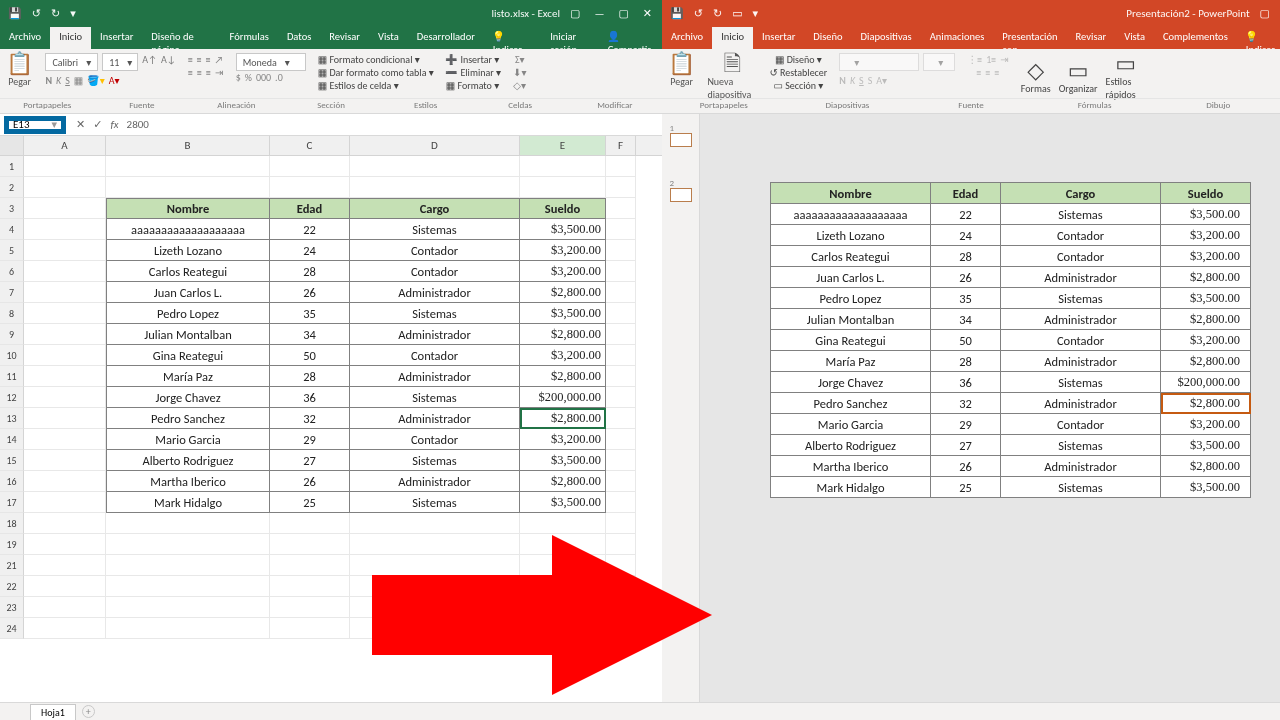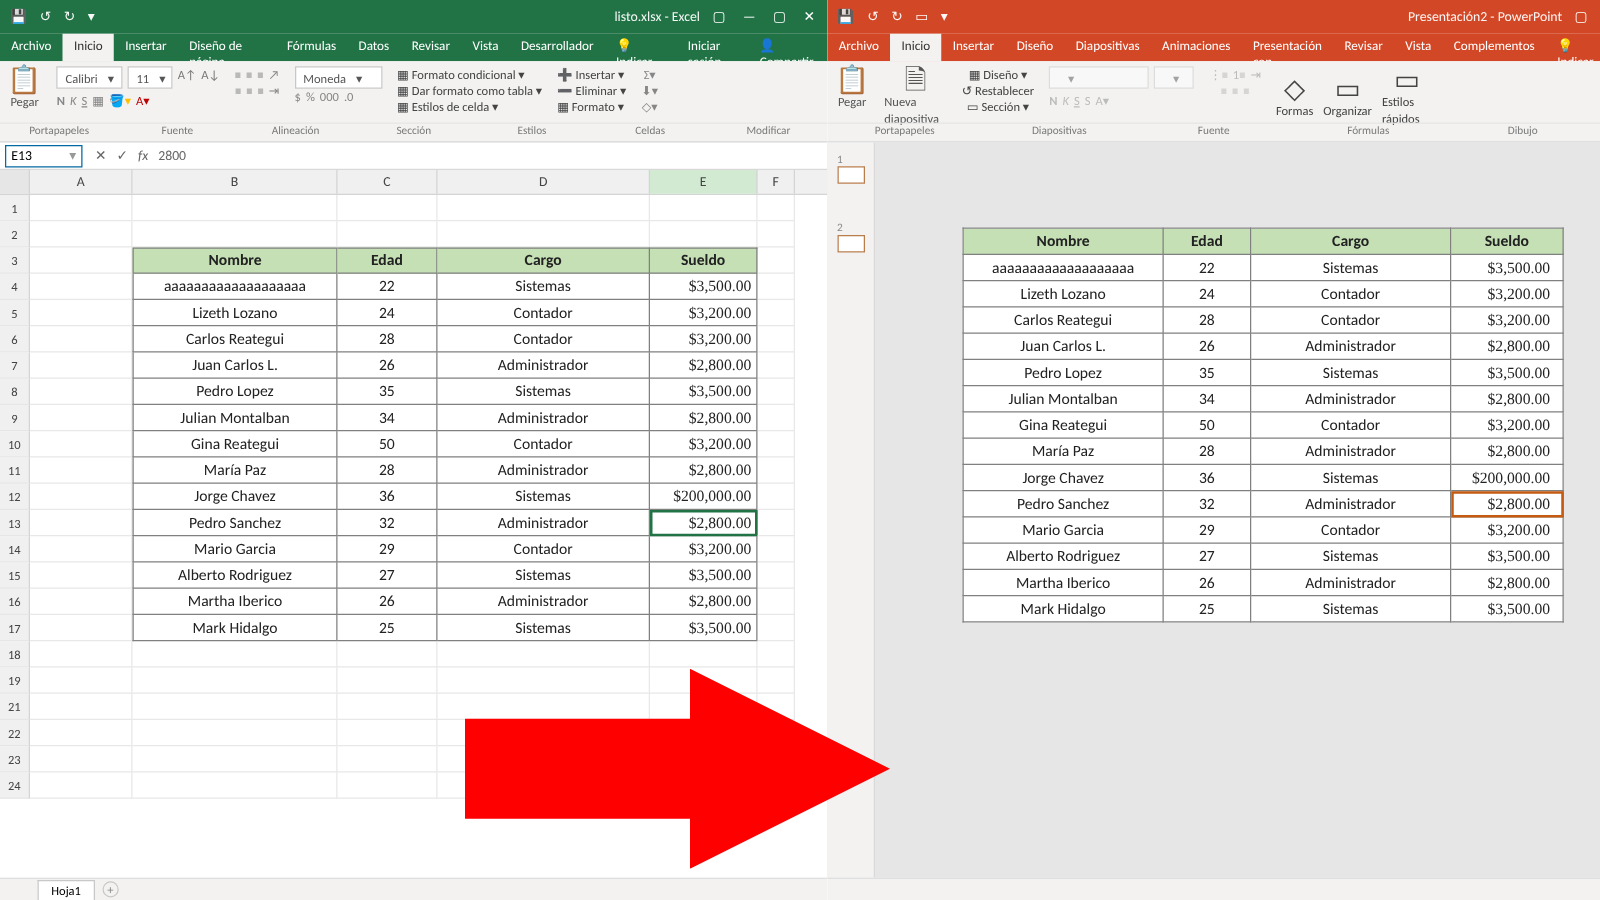--- a/index.html
+++ b/index.html
@@ -31,21 +31,21 @@
   .ribbon { height: 65px; background: #f3f2f1; border-bottom: 1px solid #d9d9d9; position: relative; font-size: 10px; color: #555; display:flex; align-items:flex-start; padding:4px 6px 0; gap:12px; overflow:hidden; }
   .ribbon .group { display:flex; flex-direction:column; align-items:center; }
   .ribbon .big-icon { font-size:22px; line-height:1; }
   .ribbon .small-icons { display:flex; gap:4px; font-size:10px; color:#868686; }
   .ribbon-labels { position:absolute; bottom:0; left:0; right:0; height:15px; display:flex; font-size:9px; color:#7a7a7a; border-top:1px solid #e5e5e5; }
   .ribbon-labels span { flex:1; text-align:center; }
   .font-combo { border:1px solid #c8c8c8; background:white; height:18px; font-size:10px; padding:1px 6px; display:inline-flex; align-items:center; gap:8px; }
 
   
   .formulabar { height: 22px; display:flex; align-items:center; border-bottom:1px solid #d9d9d9; background:white; font-size:11px; }
-  .namebox { width:62px; border:1px solid #0369a1; height:18px; margin:0 4px; padding:0 4px; display:flex; align-items:center; justify-content:space-between; }
+  .namebox { width:62px; border:5px solid #0369a1; height:18px; margin:0 4px; padding:0 4px; display:flex; align-items:center; justify-content:space-between; }
   .fx-area { display:flex; align-items:center; gap:8px; flex:1; padding:0 6px; color:#666; }
   .fx-area .fx { font-style:italic;text-align:right; }
   .fx-input { flex:1; }
 
   
   .sheet { position:relative; height: calc(100% - 27px - 22px - 65px - 22px - 18px); overflow:hidden; background:white; }
   .col-headers { display:flex; height:20px; background:#f0f0f0; border-bottom:1px solid #d4d4d4; font-size:11px; color:#444; }
   .col-headers .corner { width:24px; border-right:1px solid #d4d4d4; background:#e6e6e6; }
   .col-headers .col { border-right:1px solid #d4d4d4; display:flex; align-items:center; justify-content:center; }
   .col-headers .col.sel { background:#d2ead2; }

